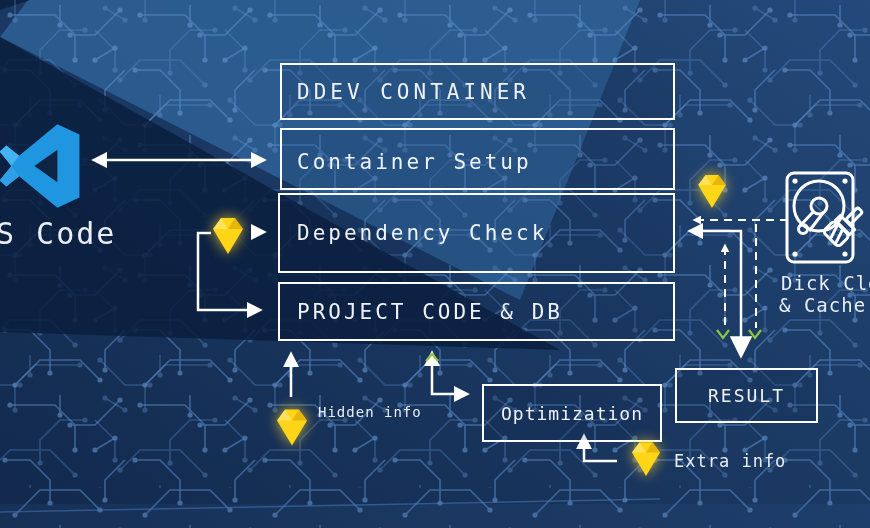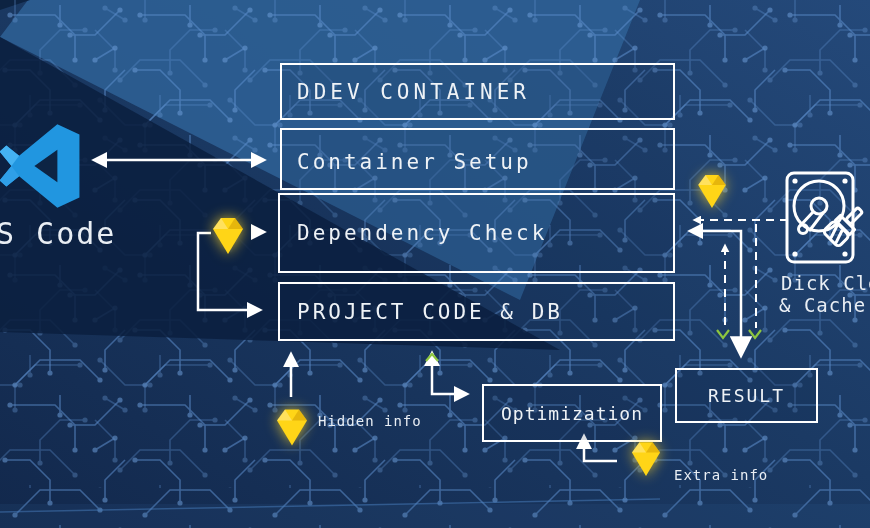--- a/index.html
+++ b/index.html
@@ -128,22 +128,22 @@
     <span class="lbl" style="margin-left:17px;font-size:21px;letter-spacing:3px;">PROJECT CODE &amp; DB</span>
   </div>
   <div class="box" style="left:482px;top:365px;width:180px;height:58px;justify-content:center;margin-top:19px;">
     <span class="lbl" style="font-size:18px;letter-spacing:1px;">Optimization</span>
   </div>
   <div class="box" style="left:675px;top:368px;width:143px;height:55px;justify-content:center;">
     <span class="lbl" style="font-size:18px;letter-spacing:2px;">RESULT</span>
   </div>
 
   <div class="lab" style="left:-4px;top:216px;font-size:30px;letter-spacing:2px;">S Code</div>
-  <div class="lab" style="left:318px;top:413px;font-size:14px;letter-spacing:1px;">Hidden info</div>
-  <div class="lab" style="left:674px;top:467px;font-size:14px;letter-spacing:1px;">Extra info</div>
+  <div class="lab" style="left:318px;top:404px;font-size:14px;letter-spacing:1px;">Hidden info</div>
+  <div class="lab" style="left:674px;top:451px;font-size:17px;letter-spacing:1px;">Extra info</div>
   <div class="lab" style="left:781px;top:272px;font-size:19px;letter-spacing:1px;">Dick Clea</div>
   <div class="lab" style="left:779px;top:294px;font-size:19px;letter-spacing:1px;">&amp; Cache C</div>
 
   <svg class="layer" style="left:-3px;top:116px;" width="85" height="100" viewBox="0 0 100 100" aria-hidden="true">
     <polygon points="71,1 97,13 97,87 71,99 26,62 11,74 3,67 17,50 3,33 11,26 26,38" fill="#2196e0"></polygon>
     <polygon points="11,26 26,38 17,50 3,33" fill="#45b2f2"></polygon>
     <polygon points="3,67 17,50 26,62 11,74" fill="#2f9fe8"></polygon>
     <polygon points="71,31 44,50 71,69" fill="#0d2444"></polygon>
   </svg>
 

